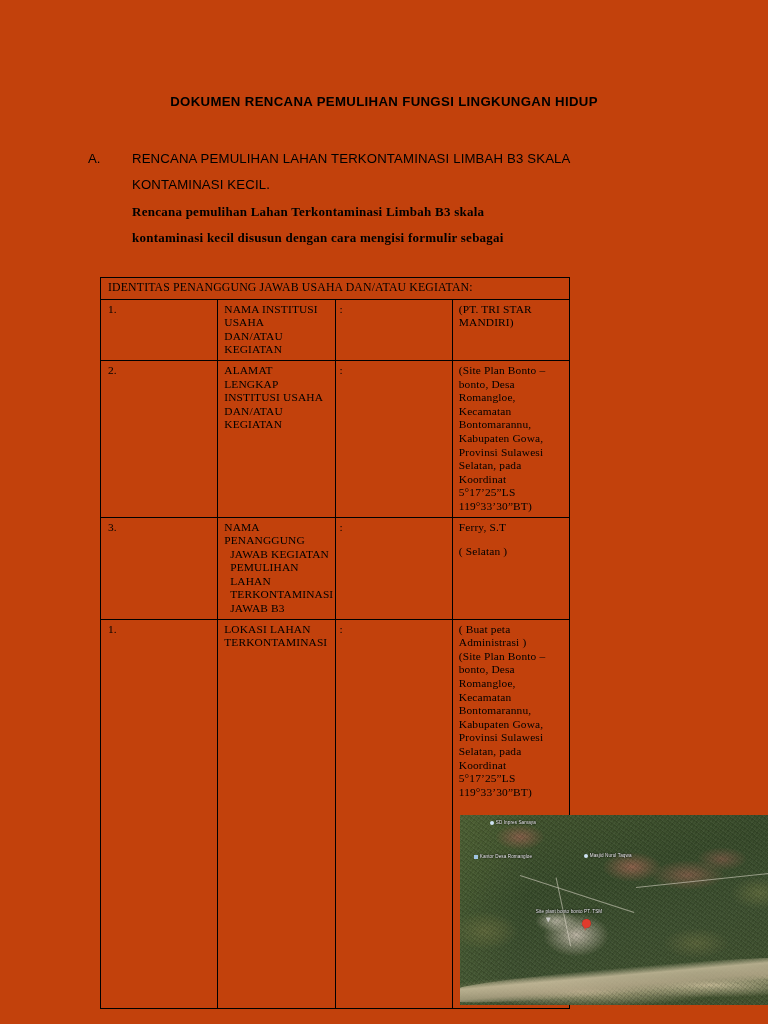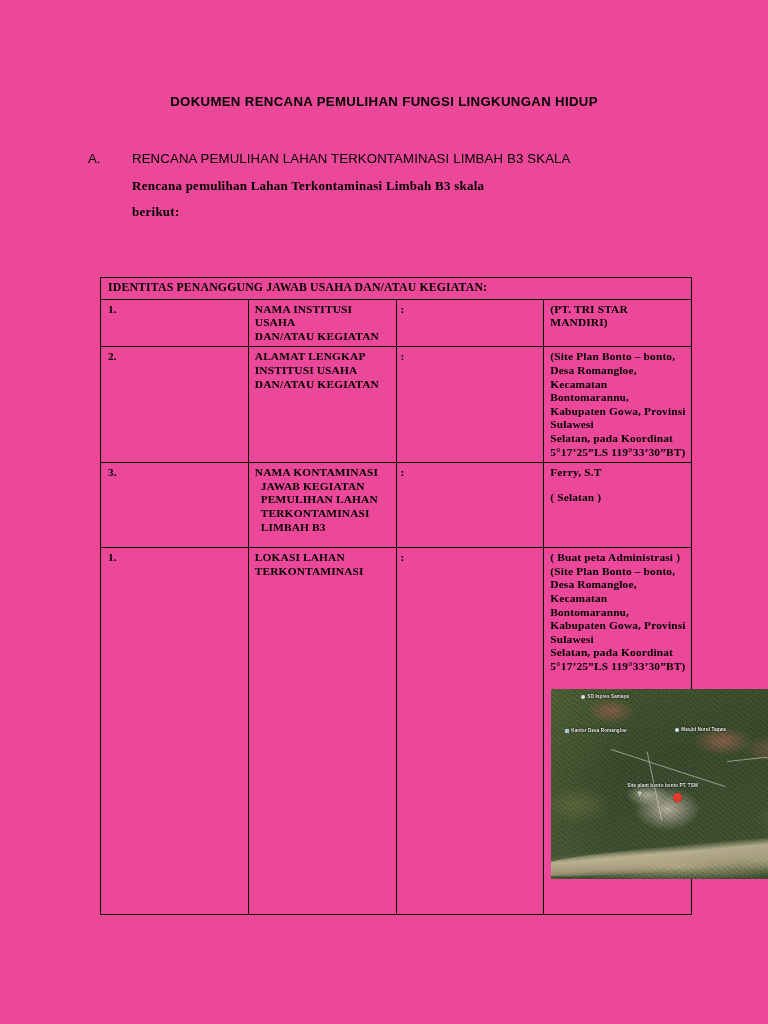--- a/index.html
+++ b/index.html
@@ -14,21 +14,21 @@
     font-family: "Liberation Serif", serif;
     color: #000000;
     overflow: hidden;
   }
 
   .page {
     position: absolute;
     left: 0; top: 0;
     width: 768px;
     height: 1024px;
-    background: #ec4899;
+    background: #c2410c;
   }
 
   
   .doc-title {
     position: absolute;
     left: 0; top: 94px;
     width: 768px;
     text-align: center;
     font-family: "Liberation Sans", sans-serif;
     font-size: 13.2px;
@@ -72,25 +72,25 @@
     letter-spacing: 0.25px;
     margin-top: 1px;
   }
   .section-a-para span { display: block; }
 
   
   .form-table {
     position: absolute;
     left: 100px;
     top: 277px;
-    width: 592px;
+    width: 470px;
     border-collapse: collapse;
     table-layout: fixed;
     font-family: "Liberation Serif", serif;
-    font-weight: bold;
+    font-weight: normal;
   }
   .form-table td {
     border: 1.1px solid #000;
     vertical-align: top;
     padding: 3px 5px 3px 6px;
     font-size: 11.4px;
     line-height: 13.6px;
     letter-spacing: 0.15px;
   }
   td.c-num   { width: 28px;  text-align: left; padding-left: 7px; }
@@ -232,24 +232,25 @@
 <div class="page">
 
   <div class="doc-title">DOKUMEN RENCANA PEMULIHAN FUNGSI LINGKUNGAN HIDUP</div>
 
   <div class="section-a">
     <div class="section-a-row">
       <div class="section-a-marker">A.</div>
       <div class="section-a-body">
         <div class="section-a-head">
           <span>RENCANA PEMULIHAN LAHAN TERKONTAMINASI  LIMBAH B3  SKALA</span>
+          <span class="l2">KONTAMINASI KECIL.</span>
         </div>
         <div class="section-a-para">
           <span>Rencana pemulihan  Lahan  Terkontaminasi  Limbah  B3  skala</span>
-          <span>berikut:</span>
+          <span>kontaminasi  kecil disusun dengan  cara mengisi formulir sebagai</span>
         </div>
       </div>
     </div>
   </div>
 
   <table class="form-table">
     <tbody>
 
       <tr>
         <td class="c-banner" colspan="4">IDENTITAS  PENANGGUNG JAWAB USAHA DAN/ATAU KEGIATAN:</td>
@@ -278,25 +279,25 @@
         <td class="c-value">
           <span class="val-line">(Site Plan Bonto – bonto, Desa Romangloe, Kecamatan</span>
           <span class="val-line">Bontomarannu,  Kabupaten  Gowa,  Provinsi  Sulawesi</span>
           <span class="val-line">Selatan, pada Koordinat 5°17’25”LS  119°33’30”BT)</span>
         </td>
       </tr>
 
       <tr class="row-tall-3">
         <td class="c-num num-pad">3.</td>
         <td class="c-label lbl-pad">
-          <span class="lbl-line">NAMA KONTAMINASI</span>
+          <span class="lbl-line">NAMA PENANGGUNG</span>
           <span class="lbl-indent">JAWAB KEGIATAN</span>
           <span class="lbl-indent">PEMULIHAN LAHAN</span>
           <span class="lbl-indent">TERKONTAMINASI</span>
-          <span class="lbl-indent">LIMBAH B3</span>
+          <span class="lbl-indent">JAWAB B3</span>
         </td>
         <td class="c-colon num-pad">:</td>
         <td class="c-value val-pad">
           <span class="val-line">Ferry, S.T</span>
           <span class="val-gap"></span>
           <span class="val-line">( Selatan )</span>
         </td>
       </tr>
 
 

